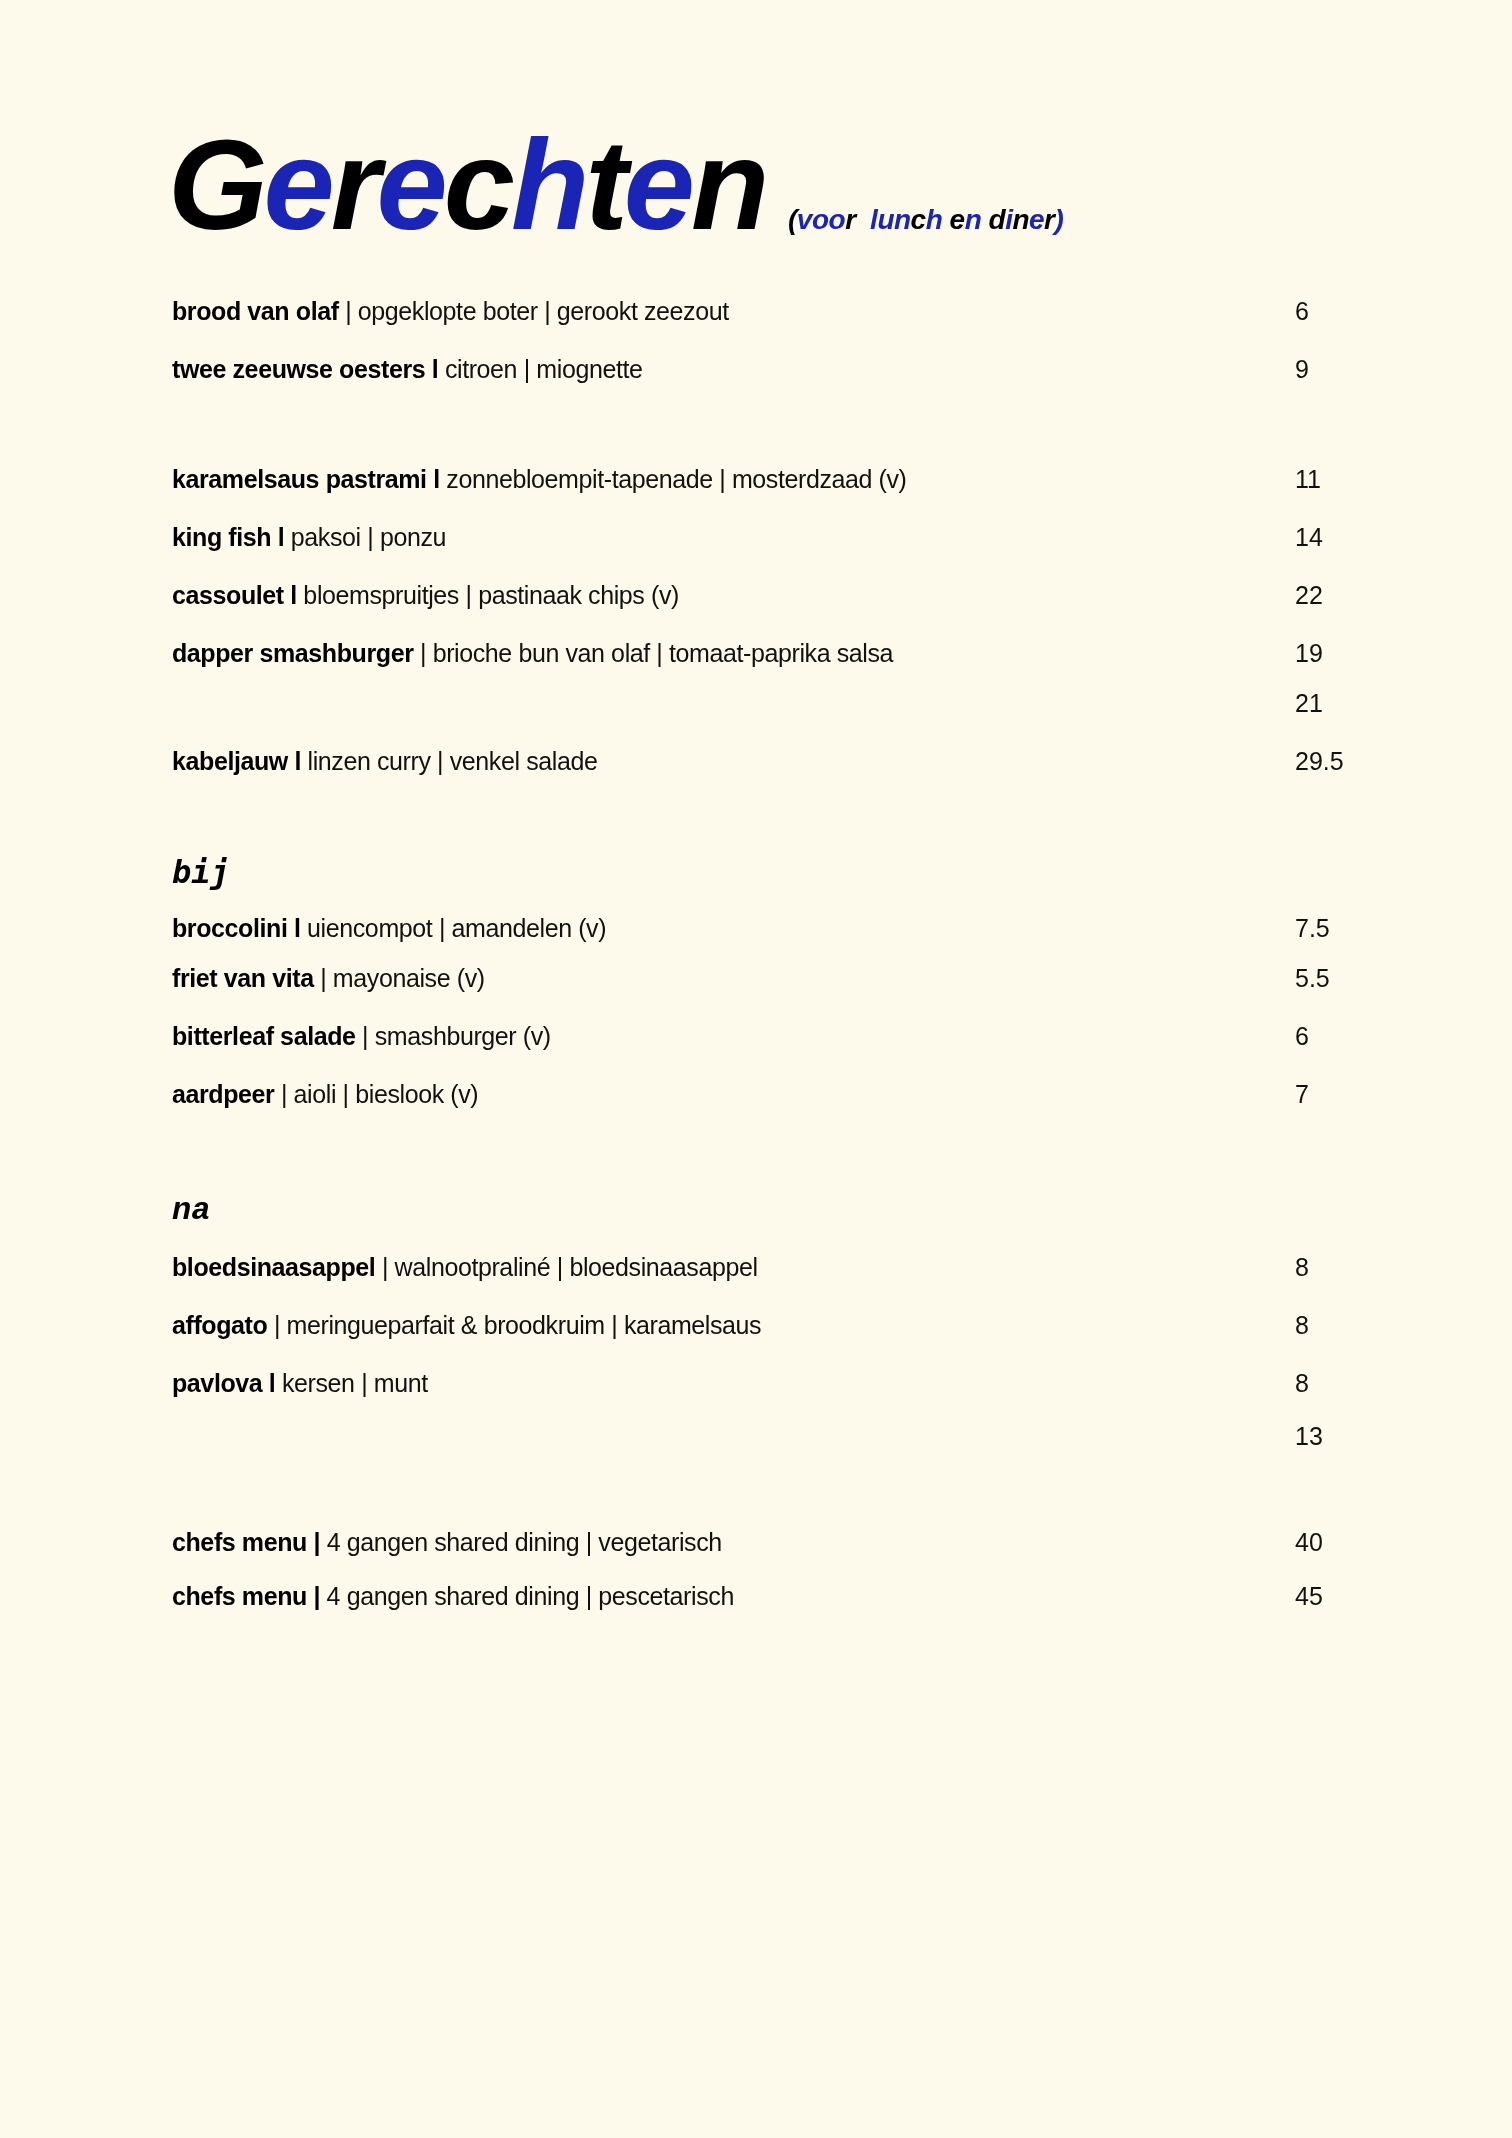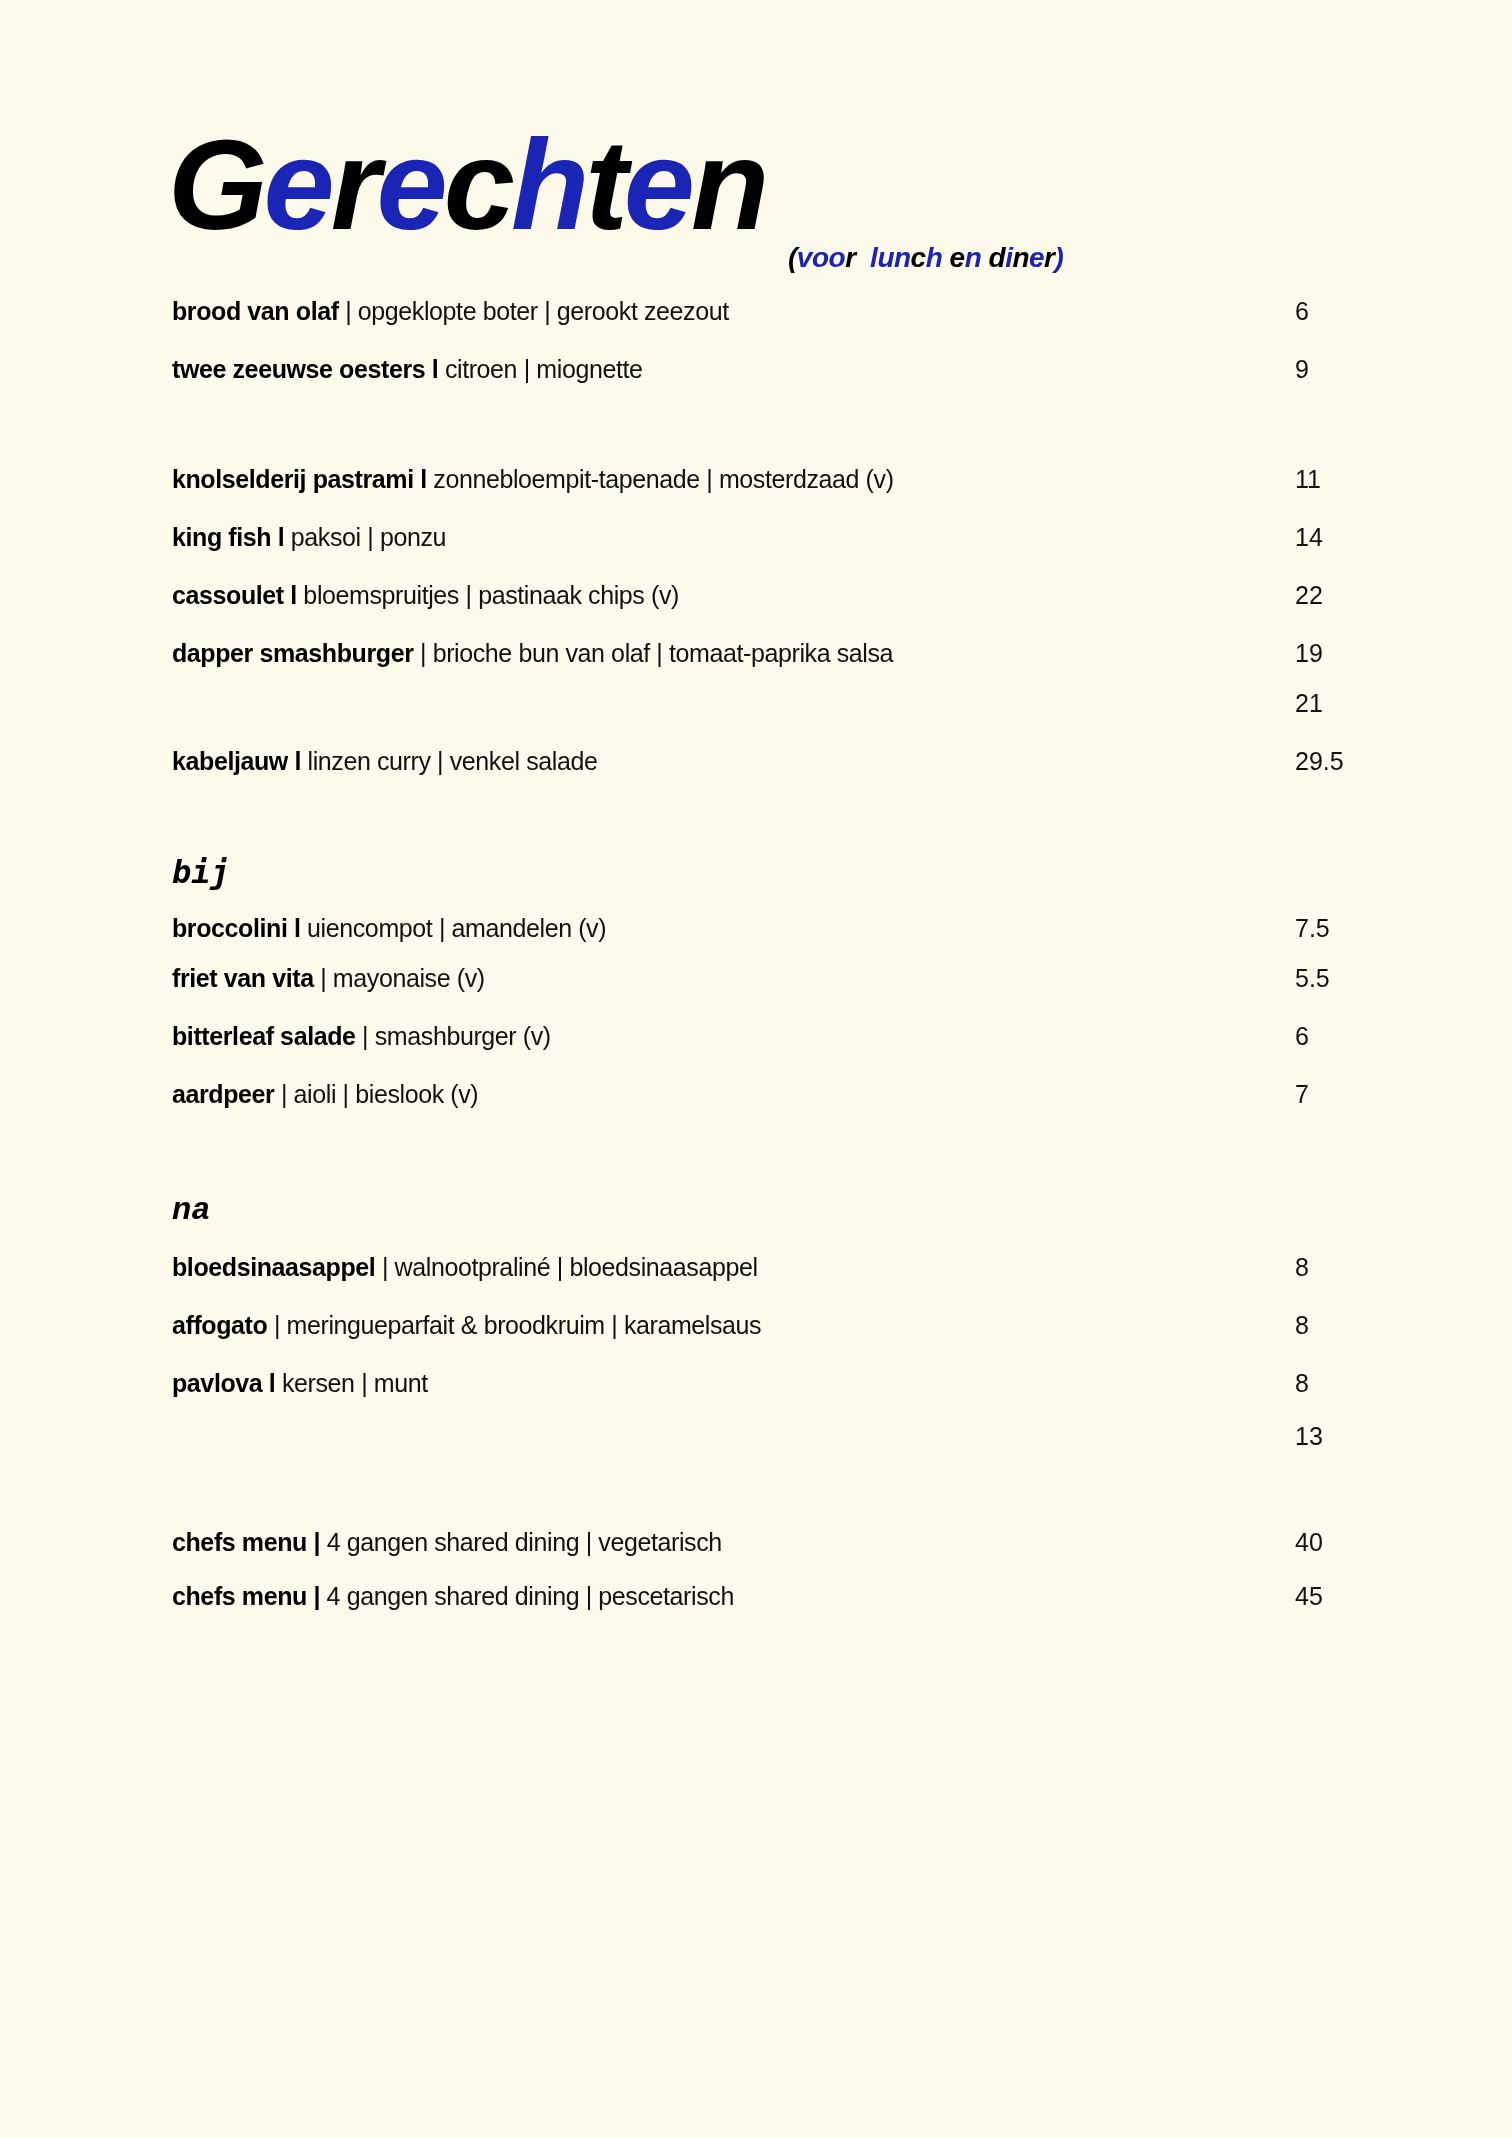--- a/index.html
+++ b/index.html
@@ -22,21 +22,20 @@
       color: #000;
     }
     .subtitle {
       position: absolute; left: 788px; top: 190px;
       font-family: "Liberation Sans", sans-serif;
       font-weight: bold; font-style: italic;
       font-size: 28px; line-height: 36px;
       letter-spacing: -0.5px;
       white-space: pre;
       color: #000;
-      margin-top: 38px;
     }
     .blue { color: #1a25b6; }
     .black { color: #000; }
     .row {
       position: absolute; left: 172px; width: 1200px;
       height: 34px; line-height: 34px;
       font-size: 25px; white-space: nowrap;
       letter-spacing: -0.4px;
     }
     .row .name { font-weight: bold; color: #000; }
@@ -69,21 +68,21 @@
     <span class="name">brood van olaf</span><span class="desc"> | opgeklopte boter | gerookt zeezout</span>
   </div>
   <div class="price" style="top:282px">6</div>
 
   <div class="row" style="top:340px">
     <span class="name">twee zeeuwse oesters l</span><span class="desc"> citroen | miognette</span>
   </div>
   <div class="price" style="top:340px">9</div>
 
   <div class="row" style="top:450px">
-    <span class="name">knolselderij pastrami l</span><span class="desc"> zonnebloempit-tapenade | mosterdzaad (v)</span>
+    <span class="name">karamelsaus pastrami l</span><span class="desc"> zonnebloempit-tapenade | mosterdzaad (v)</span>
   </div>
   <div class="price" style="top:450px">11</div>
 
   <div class="row" style="top:508px">
     <span class="name">king fish l</span><span class="desc"> paksoi | ponzu</span>
   </div>
   <div class="price" style="top:508px">14</div>
 
   <div class="row" style="top:566px">
     <span class="name">cassoulet l</span><span class="desc"> bloemspruitjes | pastinaak chips (v)</span>

